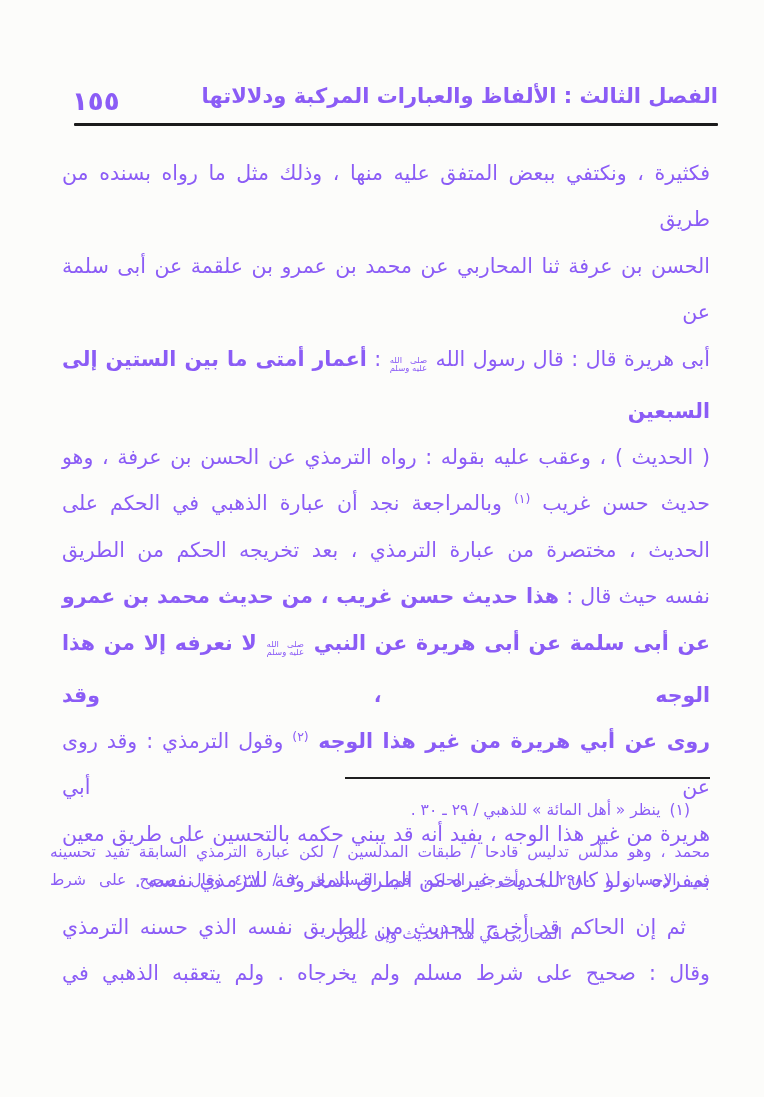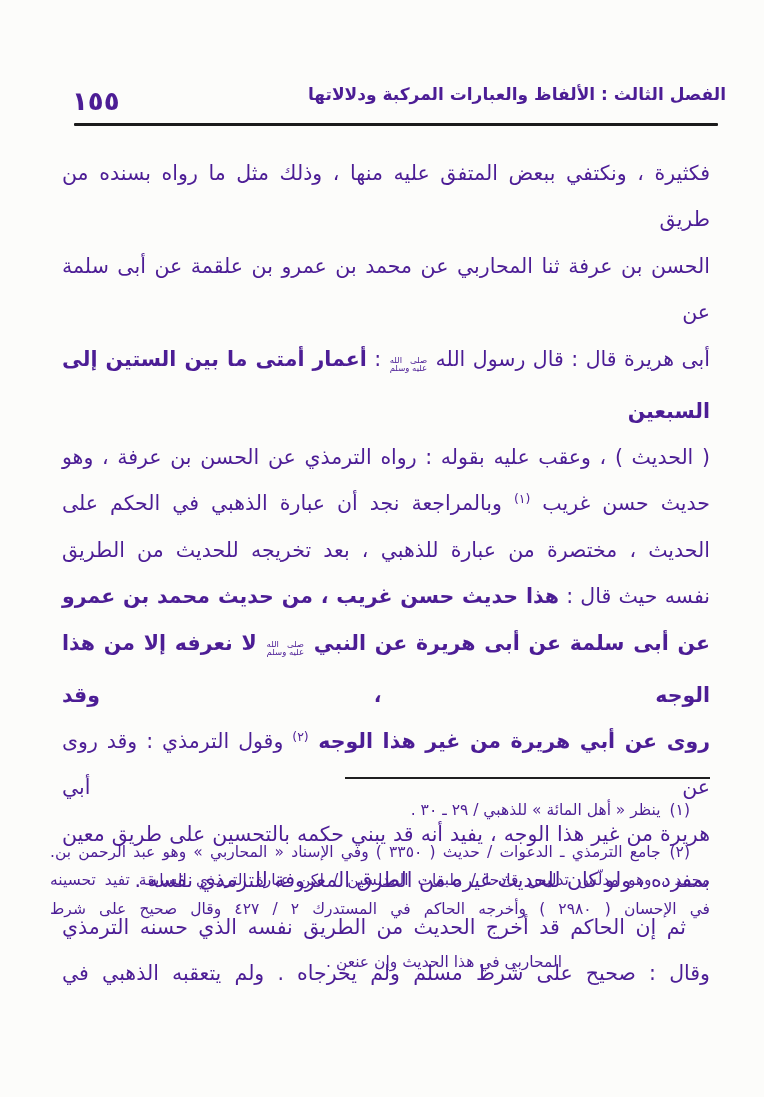--- a/index.html
+++ b/index.html
@@ -1,32 +1,32 @@
 <!DOCTYPE html>
 <html lang="ar"><head>
 <meta charset="utf-8">
 <style>
   html,body{margin:0;padding:0;background:#ffffff;}
   .page{
     position:relative;
     width:764px;height:1097px;
     background:#fcfcfa;
-    color:#4c1d95;
+    color:#8b5cf6;
     font-family:"DejaVu Sans",sans-serif;
     overflow:hidden;
   }
   
   .page-number{
     position:absolute;top:86px;left:72px;
     font-size:26px;font-weight:bold;letter-spacing:3px;
     direction:rtl;
   }
   .chapter-title{
-    position:absolute;top:84px;right:38px;
-    font-size:17px;font-weight:bold;
+    position:absolute;top:84px;right:46px;
+    font-size:21px;font-weight:bold;
     direction:rtl;white-space:nowrap;
   }
   .header-rule{
     position:absolute;top:123px;left:74px;right:46px;height:3px;
     background:#1b1b1b;border-radius:1px;
   }
   
   .body-text{
     position:absolute;top:150px;right:54px;left:62px;
     direction:rtl;
@@ -73,30 +73,29 @@
 <div class="page">
   <div class="page-number">١٥٥</div>
   <div class="chapter-title">الفصل الثالث : الألفاظ والعبارات المركبة ودلالاتها</div>
   <div class="header-rule"></div>
   <div class="body-text" id="body-lines">
       <div class="body-line"><span>فكثيرة ، ونكتفي ببعض المتفق عليه منها ، وذلك مثل ما رواه بسنده من طريق</span></div>
       <div class="body-line"><span>الحسن بن عرفة ثنا المحاربي عن محمد بن عمرو بن علقمة عن أبى سلمة عن</span></div>
       <div class="body-line"><span>أبى هريرة قال : قال رسول الله </span><span class="saw"><span>صلى الله</span><span>عليه وسلم</span></span><span> : </span><span class="b">أعمار أمتى ما بين الستين إلى السبعين</span></div>
       <div class="body-line"><span>( الحديث ) ، وعقب عليه بقوله : رواه الترمذي عن الحسن بن عرفة ، وهو</span></div>
       <div class="body-line"><span>حديث حسن غريب </span><sup class="fnref">(١)</sup><span> وبالمراجعة نجد أن عبارة الذهبي في الحكم على</span></div>
-      <div class="body-line"><span>الحديث ، مختصرة من عبارة للذهبي ، بعد تخريجه للحديث من الطريق</span></div>
+      <div class="body-line"><span>الحديث ، مختصرة من عبارة الترمذي ، بعد تخريجه الحكم من الطريق</span></div>
       <div class="body-line"><span>نفسه حيث قال : </span><span class="b">هذا حديث حسن غريب ، من حديث محمد بن عمرو</span></div>
       <div class="body-line"><span class="b">عن أبى سلمة عن أبى هريرة عن النبي </span><span class="saw"><span>صلى الله</span><span>عليه وسلم</span></span><span class="b"> لا نعرفه إلا من هذا الوجه ، وقد</span></div>
       <div class="body-line"><span class="b">روى عن أبي هريرة من غير هذا الوجه </span><sup class="fnref">(٢)</sup><span> وقول الترمذي : وقد روى عن أبي</span></div>
       <div class="body-line"><span>هريرة من غير هذا الوجه ، يفيد أنه قد يبني حكمه بالتحسين على طريق معين</span></div>
       <div class="body-line end"><span>بمفرده ، ولو كان للحديث غيره من الطرق المعروفة للترمذي نفسه .</span></div>
       <div class="body-line indent"><span>ثم إن الحاكم قد أخرج الحديث من الطريق نفسه الذي حسنه الترمذي</span></div>
       <div class="body-line"><span>وقال : صحيح على شرط مسلم ولم يخرجاه . ولم يتعقبه الذهبي في</span></div>
     </div>
   <div class="footnote-rule"></div>
   <div class="footnotes" id="footnotes">
       <div class="fn-line single"><span class="fn-num">(١)</span><span>ينظر « أهل المائة » للذهبي / ٢٩ ـ ٣٠ .</span></div>
-      <div class="fn-line first"><span class="fn-num">(٢)</span><span>جامع الترمذي ـ الدعوات / حديث ( ٣٣٥٠ ) وفي الإسناد « المحاربي » وهو عبد الرحمن بن.</span></div>
       <div class="fn-line cont"><span>محمد ، وهو مدلّس تدليس قادحا / طبقات المدلسين / لكن عبارة الترمذي السابقة تفيد تحسينه</span></div>
       <div class="fn-line cont"><span>في الإحسان ( ٢٩٨٠ ) وأخرجه الحاكم في المستدرك ٢ / ٤٢٧ وقال صحيح على شرط</span></div>
       <div class="fn-line last"><span>المحاربى في هذا الحديث وإن عنعن .</span></div>
     </div>
 </div>
 
 </body></html>

